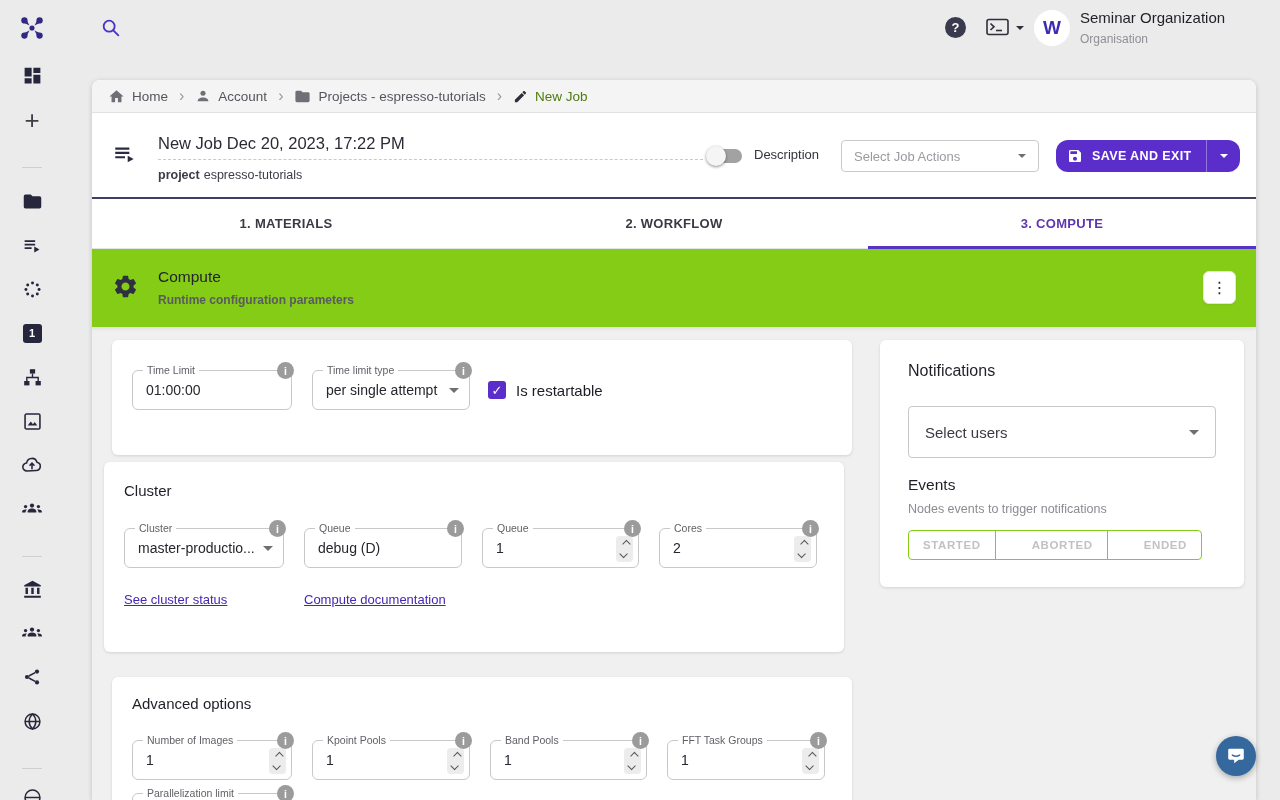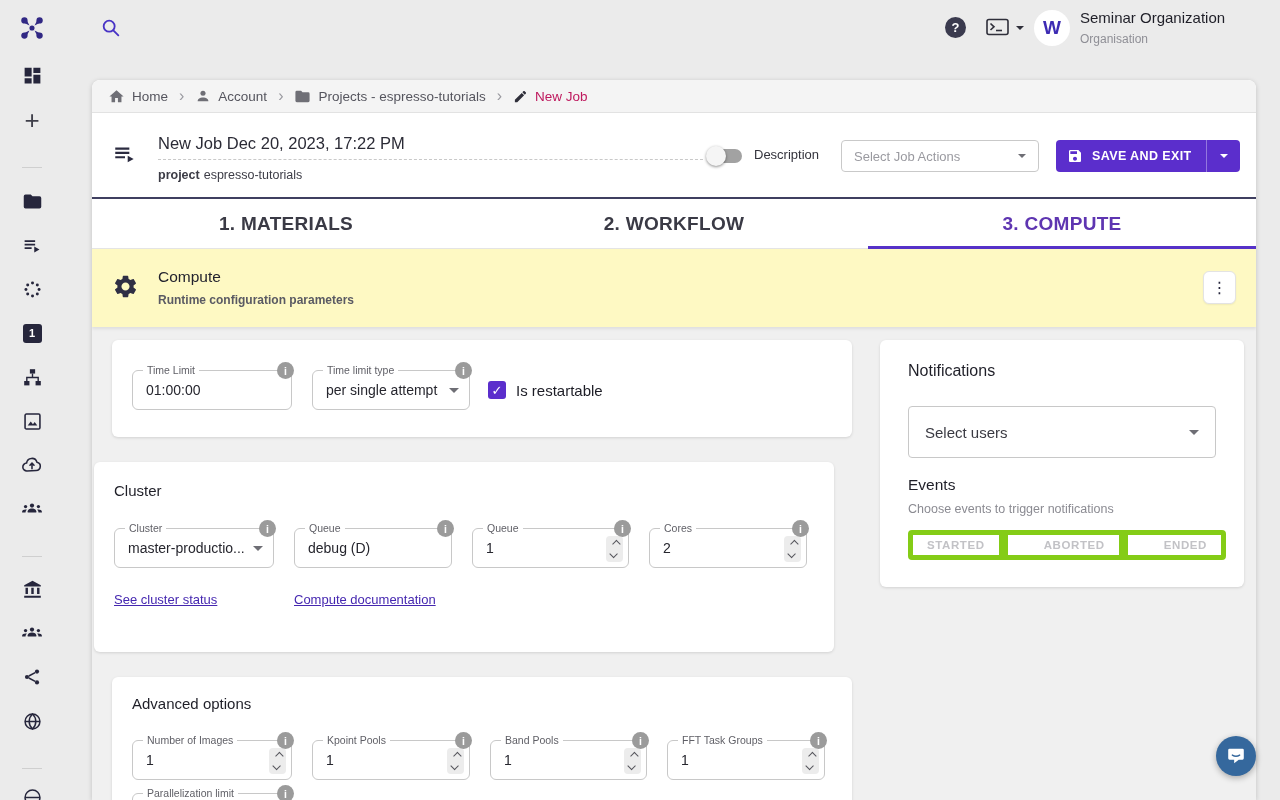--- a/index.html
+++ b/index.html
@@ -31,58 +31,58 @@
   .plus-glyph { font-size: 26px; font-weight: 300; color: #3f3f4a; line-height: 20px; }
 
   
   .main { position: absolute; left: 92px; top: 80px; width: 1164px; height: 720px; background: #fff;
           border-radius: 8px 8px 0 0; box-shadow: 0 1px 5px rgba(0,0,0,.18); overflow: hidden; }
 
   .crumbs { position: absolute; top: 0; left: 0; right: 0; height: 33px; background: #f4f4f4;
             border-bottom: 1px solid #e2e2e2; border-radius: 8px 8px 0 0; display: flex; align-items: center;
             padding: 0 16px; gap: 11px; font-size: 13.5px; color: #55555e; }
   .crumb { display: flex; align-items: center; gap: 7px; cursor: pointer; }
-  .crumb.last { color: #be185d; text-align: right; }
+  .crumb.last { color: #4d7c0f; text-align: right; }
   .crumb-sep { color: #9a9aa0; font-size: 16px; line-height: 1; }
 
   
   .jobhead { position: absolute; top: 33px; left: 0; right: 0; height: 84px; background: #fff; }
   .job-icon { position: absolute; left: 20px; top: 28px; }
   .job-title { position: absolute; left: 66px; top: 21px; font-size: 16.5px; color: #2b2b36; cursor: text; }
   .title-rule { position: absolute; left: 66px; top: 46px; width: 545px; border-top: 1px dashed #c9c9c9; }
   .proj-line { position: absolute; left: 66px; top: 55px; font-size: 12.5px; color: #3c3c46; }
   .proj-line b { margin-right: 4px; }
   .toggle { position: absolute; left: 616px; top: 36px; width: 34px; height: 14px; background: #a2a2a2;
             border-radius: 7px; cursor: pointer; }
   .toggle .knob { position: absolute; left: -2px; top: -3px; width: 20px; height: 20px; border-radius: 50%;
                   background: #f5f5f5; box-shadow: 0 1px 3px rgba(0,0,0,.45); }
   .desc-label { position: absolute; left: 662px; top: 34px; font-size: 13px; color: #33333c; }
   .job-actions { position: absolute; left: 749px; top: 27px; width: 198px; height: 32px; border: 1px solid #c9c9c9;
                  border-radius: 4px; display: flex; align-items: center; padding: 0 12px; font-size: 13px;
                  color: #9a9aa0; background: #fff; cursor: pointer; }
   .job-actions .caret-tri { margin-left: auto; border-top-color: #6e6e75; }
   .save-btn { position: absolute; left: 964px; top: 27px; width: 184px; height: 32px; background: #5b2ecc;
-              border-radius: 4px; display: flex; align-items: center; color: #fff; cursor: pointer; border: none; }
+              border-radius: 12px; display: flex; align-items: center; color: #fff; cursor: pointer; border: none; }
   .save-btn .lbl { font-size: 12.5px; font-weight: bold; letter-spacing: .4px; margin-left: 9px; }
   .save-btn .seg-div { width: 1px; height: 32px; background: rgba(255,255,255,.35); margin-left: auto; }
   .save-btn .dd { width: 33px; height: 32px; display: flex; align-items: center; justify-content: center; }
   .save-btn .caret-tri { border-top-color: #fff; }
 
   .headdiv { position: absolute; top: 117px; left: 0; right: 0; height: 2px; background: #3f3f60; }
 
   
   .tabs { position: absolute; top: 119px; left: 0; right: 0; height: 50px; display: flex; border-bottom: 1px solid #e4e4e4; background: #fff; }
-  .tab { flex: 1; display: flex; align-items: center; justify-content: center; font-size: 19px; font-weight: bold;
+  .tab { flex: 1; display: flex; align-items: center; justify-content: center; font-size: 13px; font-weight: bold;
          letter-spacing: .3px; color: #3a3a45; position: relative; cursor: pointer; }
   .tab.active { color: #5e35b1; }
   .tab-indicator { position: absolute; bottom: -1px; left: 0; right: 0; height: 3px; background: #5632c8; }
 
   
   .content { position: absolute; top: 169px; left: 0; right: 0; bottom: 0; background: #f0f0f0; overflow: hidden; }
-  .compute-head { position: absolute; top: 0; left: 0; right: 0; height: 78px; background: #fef9c3;
+  .compute-head { position: absolute; top: 0; left: 0; right: 0; height: 78px; background: #84cc16;
                   box-shadow: 0 2px 3px rgba(0,0,0,.08); }
   .gear { position: absolute; left: 20px; top: 24px; }
   .ch-title { position: absolute; left: 66px; top: 19px; font-size: 15.5px; color: #23232e; }
   .ch-sub { position: absolute; left: 66px; top: 44px; font-size: 12px; color: #5a5a63; font-weight: bold; }
   .kebab-btn { position: absolute; right: 20px; top: 22px; width: 33px; height: 33px; background: #fff;
                border: 1px solid #e3e3e3; border-radius: 6px; display: flex; align-items: center; justify-content: center;
                font-size: 16px; color: #26263c; box-shadow: 0 1px 2px rgba(0,0,0,.06); cursor: pointer;
                font-family: "DejaVu Sans", sans-serif; }
 
   .card { position: absolute; background: #fff; border-radius: 6px; box-shadow: 0 1px 3px rgba(0,0,0,.13); }
@@ -111,21 +111,21 @@
 
   .plink { position: absolute; font-size: 13px; color: #4527b0; text-decoration: underline; cursor: pointer; }
 
   
   .sel-users { position: absolute; left: 28px; top: 66px; width: 308px; height: 52px; border: 1px solid #c8c8c8;
                border-radius: 4px; display: flex; align-items: center; padding: 0 16px; font-size: 15px;
                color: #3a3a42; background: #fff; cursor: pointer; }
   .sel-users .caret-tri { margin-left: auto; border-top-color: #6e6e75; border-left-width: 5px; border-right-width: 5px; border-top-width: 5px; }
   .ev-sub { position: absolute; left: 28px; top: 162px; font-size: 12.5px; color: #8b8b92; }
   .evgroup { position: absolute; left: 28px; top: 190px; display: inline-flex; }
-  .evbtn { height: 30px; padding: 0 14px; background: #fff; border: 5px solid #84cc16; color: #c2c2c6;
+  .evbtn { height: 30px; padding: 0 14px; background: #fff; border: 1px solid #84cc16; color: #c2c2c6;
            font-size: 11.5px; font-weight: bold; letter-spacing: .6px; cursor: pointer;
            font-family: "Liberation Sans", sans-serif; }
   .evbtn + .evbtn { margin-left: -1px; padding-left: 36px; }
   .evbtn.first { border-radius: 4px 0 0 4px; }
   .evbtn.lastb { border-radius: 0 4px 4px 0; }
 
   .chat-bubble { position: absolute; left: 1216px; top: 736px; width: 40px; height: 40px; border-radius: 50%;
                  background: #35689d; display: flex; align-items: center; justify-content: center;
                  box-shadow: 0 2px 6px rgba(0,0,0,.3); cursor: pointer; }
 </style>
@@ -363,37 +363,37 @@
         <span class="gear">
           <svg width="27" height="27" viewBox="0 0 24 24" fill="#2f2f44" fill-rule="evenodd">
               <path d="M19.14 12.94c.04-.3.06-.61.06-.94 0-.32-.02-.64-.07-.94l2.03-1.58c.18-.14.23-.41.12-.61l-1.92-3.32c-.12-.22-.37-.29-.59-.22l-2.39.96c-.5-.38-1.03-.7-1.62-.94l-.36-2.54c-.04-.24-.24-.41-.48-.41h-3.84c-.24 0-.43.17-.47.41l-.36 2.54c-.59.24-1.13.57-1.62.94l-2.39-.96c-.22-.08-.47 0-.59.22L2.74 8.87c-.12.21-.08.47.12.61l2.03 1.58c-.05.3-.09.63-.09.94s.02.64.07.94l-2.03 1.58c-.18.14-.23.41-.12.61l1.92 3.32c.12.22.37.29.59.22l2.39-.96c.5.38 1.03.7 1.62.94l.36 2.54c.05.24.24.41.48.41h3.84c.24 0 .44-.17.47-.41l.36-2.54c.59-.24 1.13-.56 1.62-.94l2.39.96c.22.08.47 0 .59-.22l1.92-3.32c.12-.22.07-.47-.12-.61l-2.01-1.58zM12 15.6c-1.98 0-3.6-1.62-3.6-3.6s1.62-3.6 3.6-3.6 3.6 1.62 3.6 3.6-1.62 3.6-3.6 3.6z"></path>
             </svg>
         </span>
         <span class="ch-title">Compute</span>
         <span class="ch-sub">Runtime configuration parameters</span>
         <span class="kebab-btn">⋮</span>
       </div>
 
-      <div class="card" style="left:20px;top:91px;width:740px;height:97px">
+      <div class="card" style="left:20px;top:91px;width:740px;height:115px">
         <div class="tf" style="left:20px;top:30px;width:160px">
           <span class="tf-label">Time Limit</span>
           <span class="tf-value">01:00:00</span>
           <span class="info-badge">i</span>
         </div>
         <div class="tf" style="left:200px;top:30px;width:158px">
           <span class="tf-label">Time limit type</span>
           <span class="tf-value">per single attempt</span>
           <span class="caret-tri"></span>
           <span class="info-badge">i</span>
         </div>
         <span class="cb" style="left:376px;top:41px">✓</span>
         <span class="cb-label" style="left:404px;top:42px">Is restartable</span>
       </div>
 
-      <div class="card" style="left:2px;top:213px;width:740px;height:190px">
+      <div class="card" style="left:12px;top:213px;width:740px;height:190px">
         <span class="card-h" style="top:20px">Cluster</span>
         <div class="tf" style="left:20px;top:66px;width:160px">
           <span class="tf-label">Cluster</span>
           <span class="tf-value" style="max-width:118px;overflow:hidden">master-productio...</span>
           <span class="caret-tri"></span>
           <span class="info-badge">i</span>
         </div>
         <div class="tf" style="left:200px;top:66px;width:158px">
           <span class="tf-label">Queue</span>
           <span class="tf-value">debug (D)</span>
@@ -465,21 +465,21 @@
         </div>
       </div>
 
       <div class="card" style="left:788px;top:91px;width:364px;height:247px">
         <span class="card-h" style="left:28px;top:22px;font-size:16px">Notifications</span>
         <div class="sel-users">
           <span>Select users</span>
           <span class="caret-tri"></span>
         </div>
         <span class="card-h" style="left:28px;top:136px;font-size:15.5px">Events</span>
-        <span class="ev-sub">Choose events to trigger notifications</span>
+        <span class="ev-sub">Nodes events to trigger notifications</span>
         <div class="evgroup">
           <button class="evbtn first">STARTED</button>
           <button class="evbtn">ABORTED</button>
           <button class="evbtn lastb">ENDED</button>
         </div>
       </div>
 
     </div>
   </div>
 

